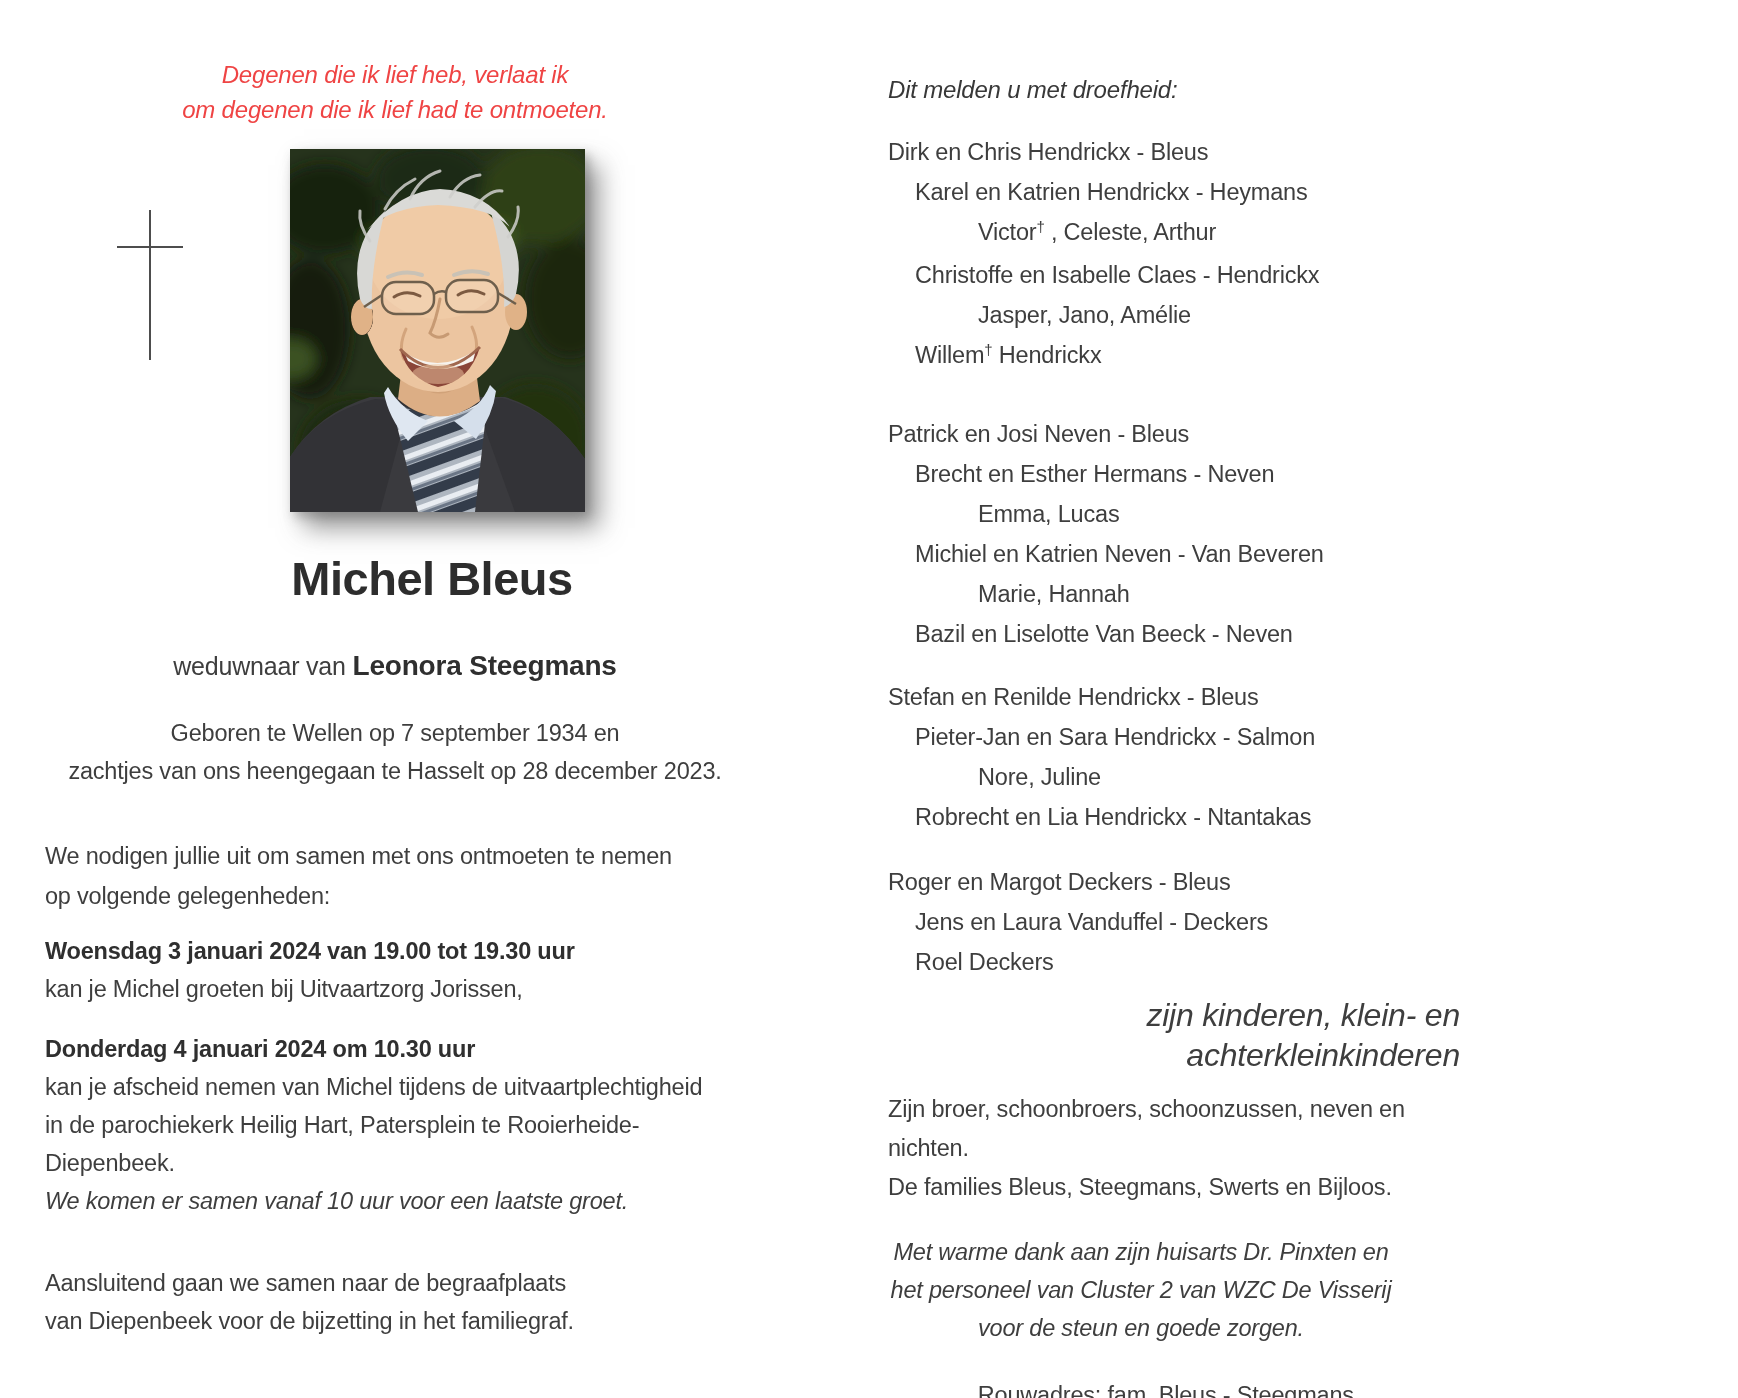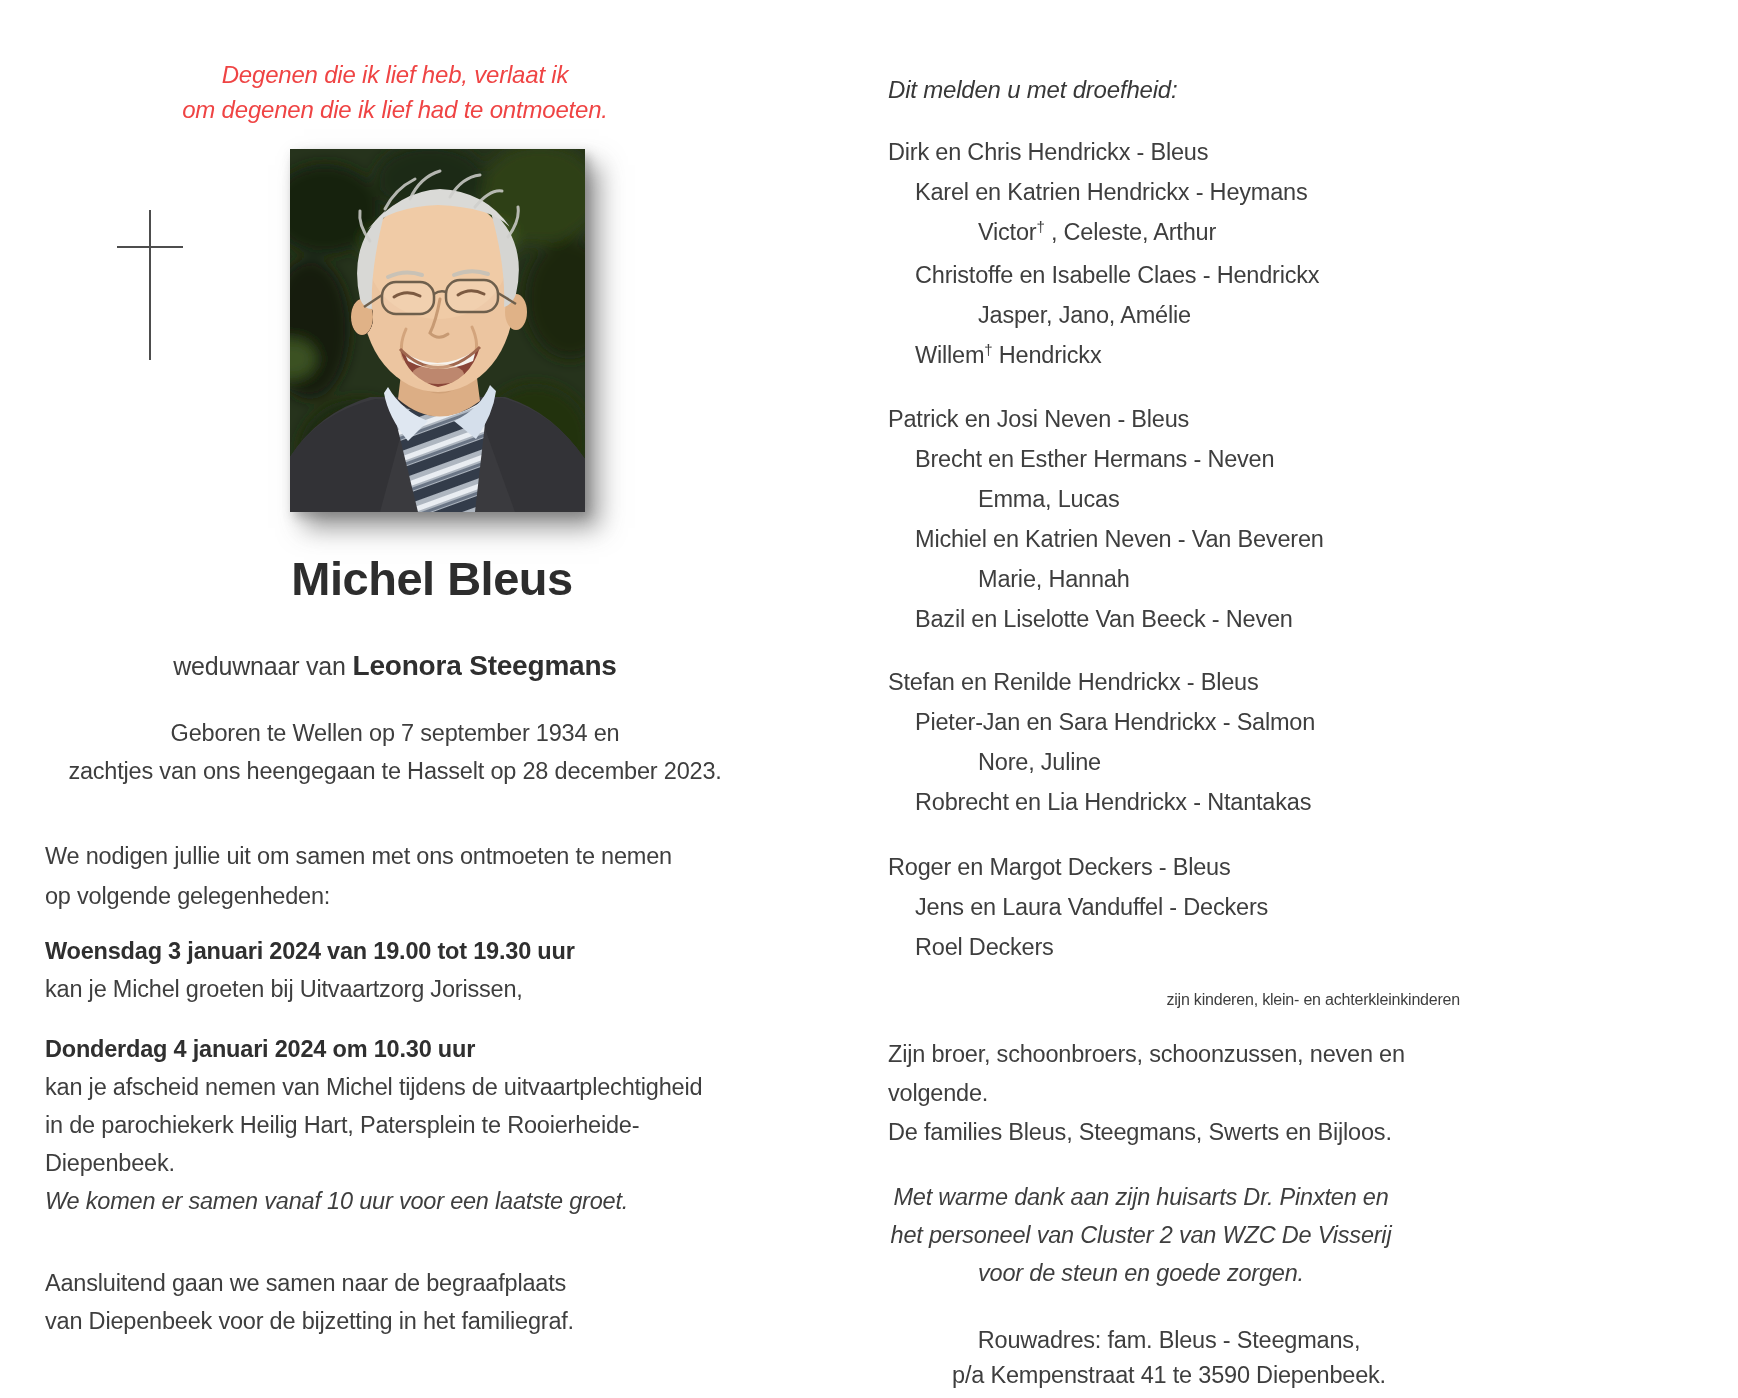--- a/index.html
+++ b/index.html
@@ -27,25 +27,25 @@
   .invite{margin-top:46px;font-size:23.5px;line-height:40px;}
   .event1{margin-top:16px;font-size:23.5px;line-height:38px;}
   .event2{margin-top:22px;font-size:23.5px;line-height:38px;}
   .event-title{font-weight:bold;color:#2f2f2f;}
   .note-italic{font-style:italic;}
   .burial{margin-top:44px;font-size:23.5px;line-height:38px;}
   
   .right-col{position:absolute;left:888px;top:0;width:572px;}
   .intro{margin-top:70px;font-style:italic;font-size:24px;line-height:40px;color:#383838;}
   .family-group{font-size:23.5px;line-height:40px;}
-  .g1{margin-top:22px;} .g2{margin-top:21px;} .g3{margin-top:23px;} .g4{margin-top:25px;}
+  .g1{margin-top:22px;} .g2{margin-top:36px;} .g3{margin-top:23px;} .g4{margin-top:25px;}
   .ind1{padding-left:27px;}
   .ind2{padding-left:90px;}
   .dagger{font-size:15px;position:relative;top:-8px;}
-  .children-note{margin-top:13px;font-size:16px;line-height:40px;text-align:right;}
+  .children-note{margin-top:13px;font-style:italic;font-size:32px;line-height:40px;text-align:right;}
   .relatives{margin-top:15px;font-size:23.5px;line-height:39px;}
   .thanks{margin-top:26px;font-style:italic;font-size:23.5px;line-height:38px;text-align:center;padding-right:66px;}
   .address{margin-top:31px;font-size:23.5px;line-height:35px;text-align:center;padding-right:10px;}
 </style>
 </head>
 <body>
 
 <div class="page">
 
   <div class="left-col">
@@ -216,21 +216,21 @@
 
     <div class="family-group g4">
       <div>Roger en Margot Deckers - Bleus</div>
       <div class="ind1">Jens en Laura Vanduffel - Deckers</div>
       <div class="ind1">Roel Deckers</div>
     </div>
 
     <div class="children-note">zijn kinderen, klein- en achterkleinkinderen</div>
 
     <div class="relatives">
-      <div>Zijn broer, schoonbroers, schoonzussen, neven en volgende.</div>
+      <div>Zijn broer, schoonbroers, schoonzussen, neven en nichten.</div>
       <div>De families Bleus, Steegmans, Swerts en Bijloos.</div>
     </div>
 
     <div class="thanks">
       <div>Met warme dank aan zijn huisarts Dr. Pinxten en</div>
       <div>het personeel van Cluster 2 van WZC De Visserij</div>
       <div>voor de steun en goede zorgen.</div>
     </div>
 
     <div class="address">

